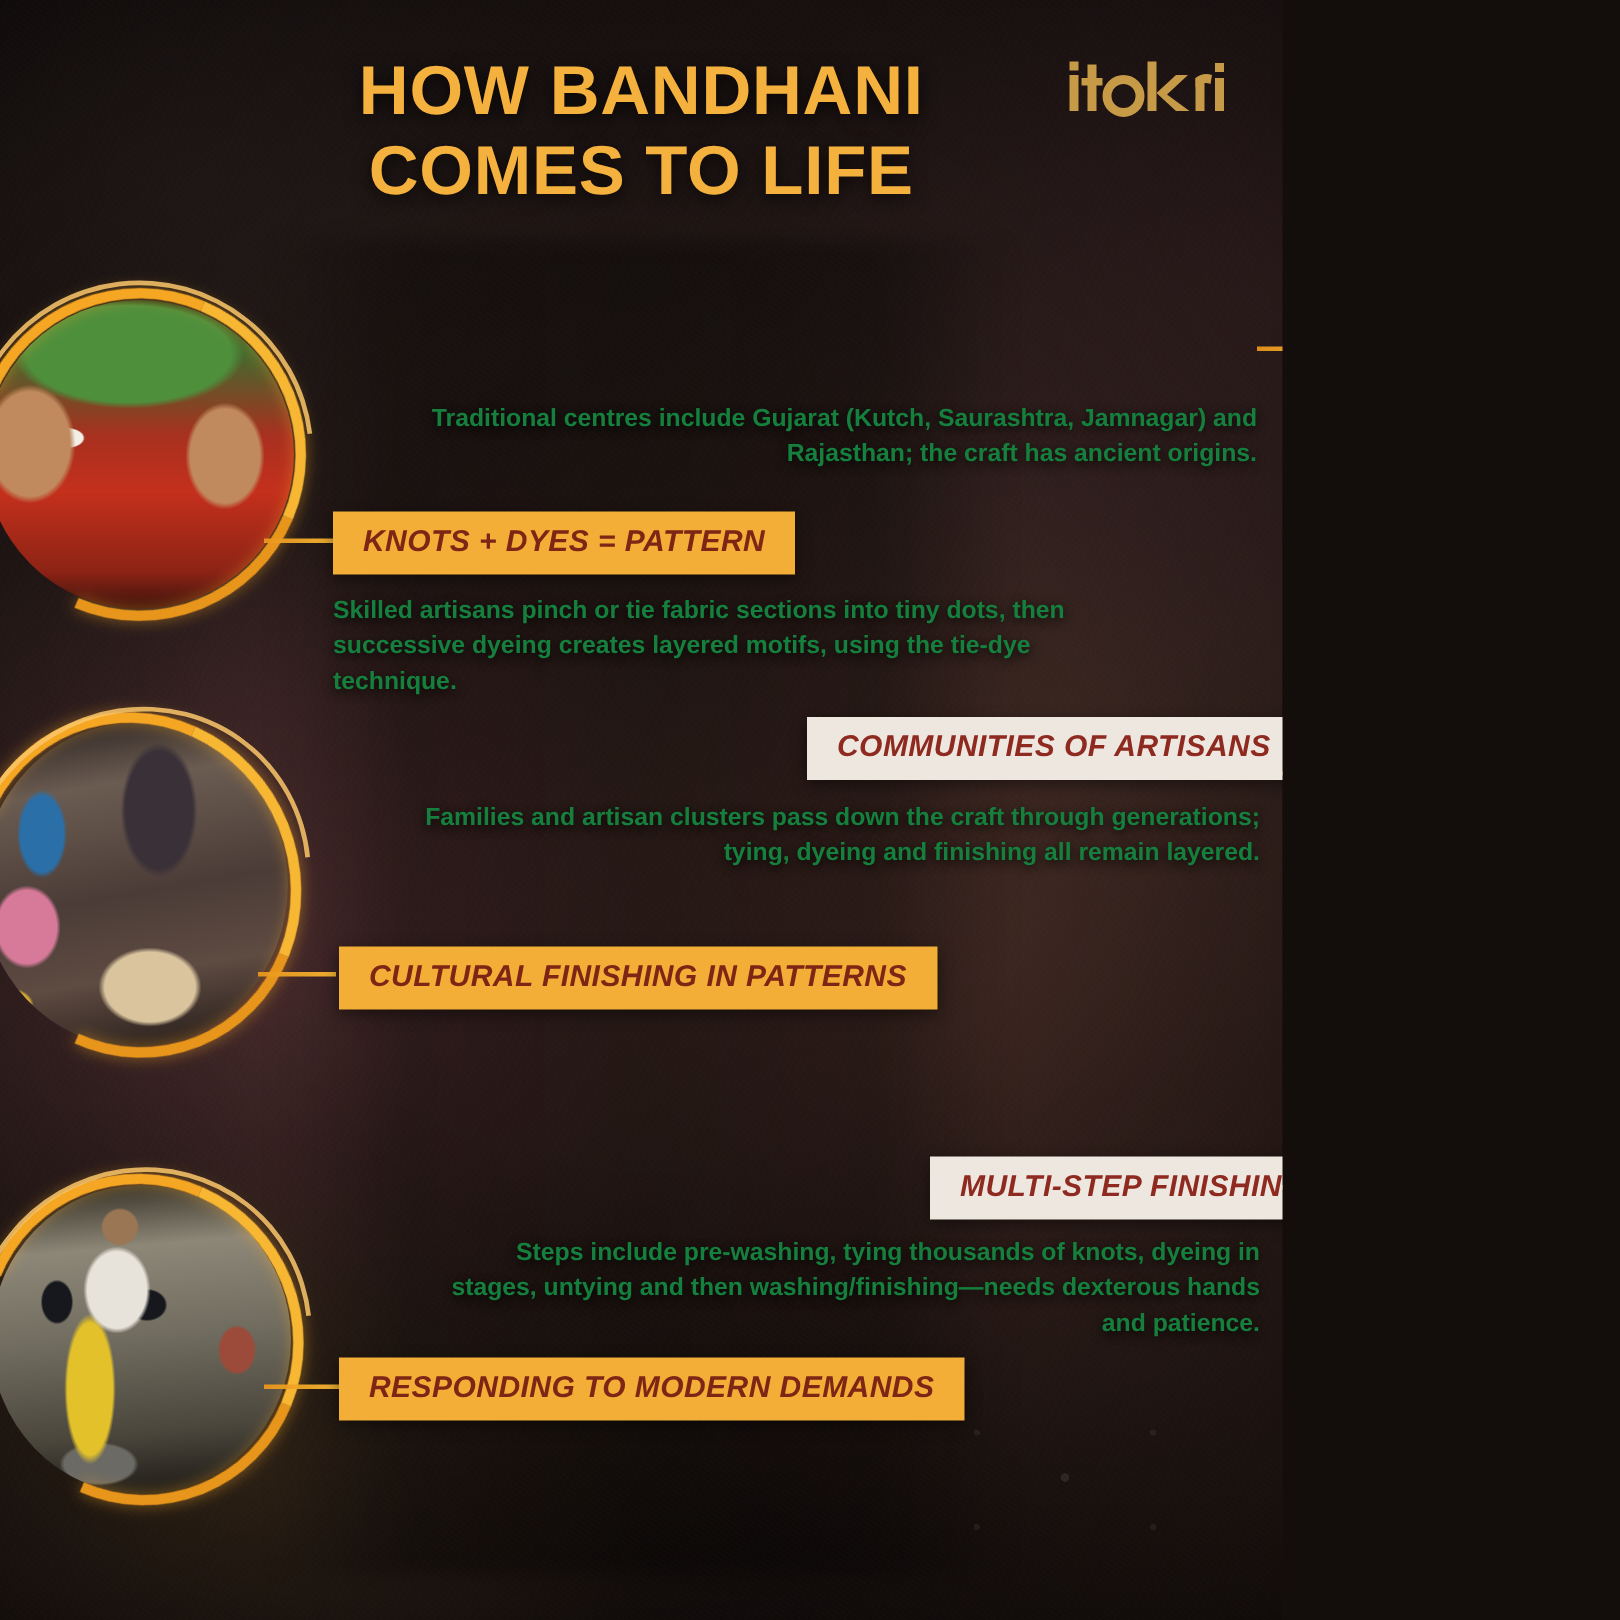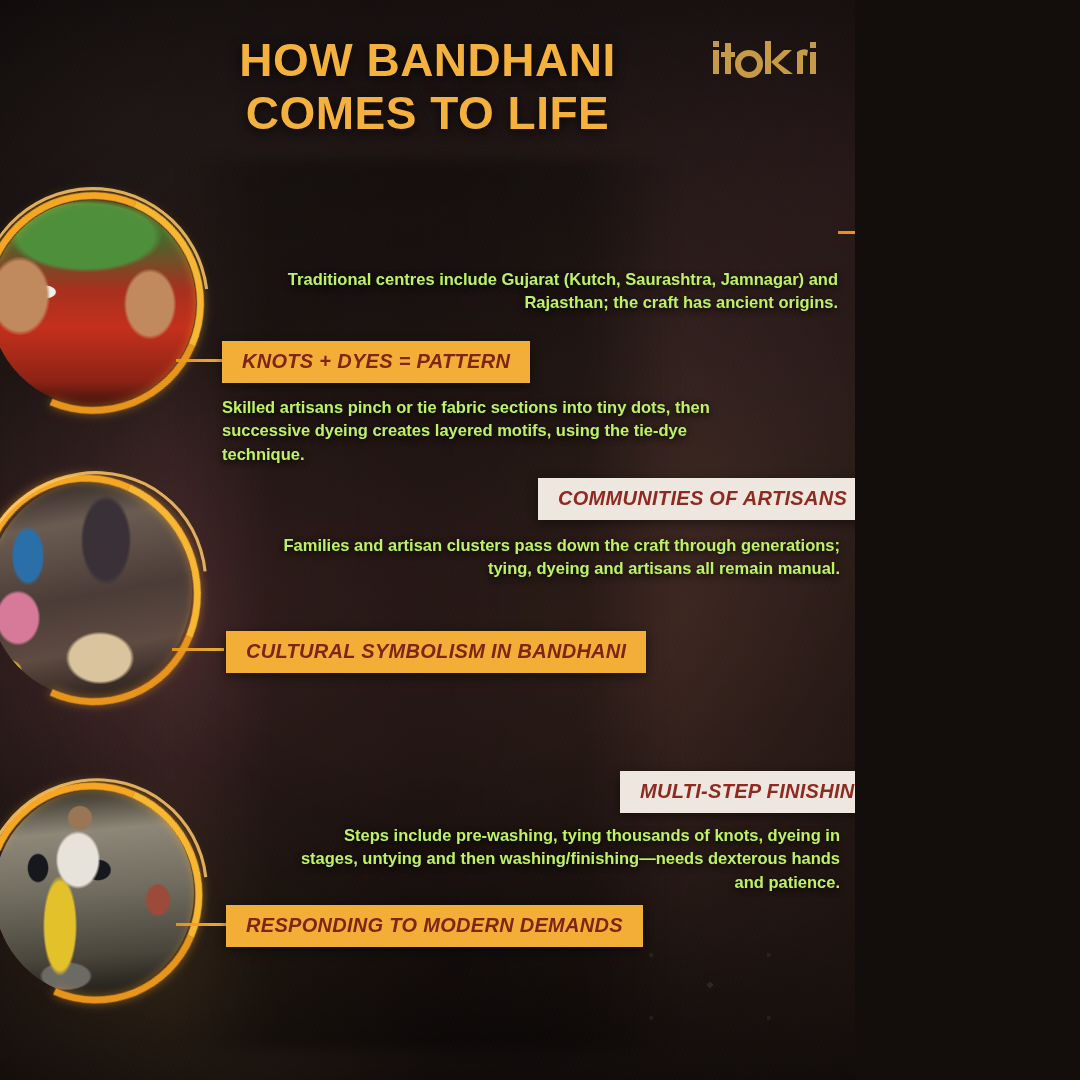--- a/index.html
+++ b/index.html
@@ -70,21 +70,21 @@
   
   .bar{position:absolute;display:flex;align-items:center;
     padding:9px 20px 10px 20px;
     font-style:italic;font-weight:800;font-size:20px;letter-spacing:.3px;
     color:#8E2A20;white-space:nowrap;
     box-shadow:0 3px 10px rgba(0,0,0,.45);}
   .bar.cream{background:#EDE7E0;}
   .bar.amber{background:#F2AE36;color:#7E2515;justify-content:flex-end;}
 
   
-  .body{position:absolute;color:#bef264;font-weight:700;font-size:16.5px;
+  .body{position:absolute;color:#15803d;font-weight:700;font-size:16.5px;
     line-height:1.42;text-shadow:0 2px 7px rgba(0,0,0,.85);}
   .body.r{text-align:right;}
   .body.l{text-align:left;}
 </style>
 </head>
 <body>
 
 <div class="canvas">
 
   <div class="bg"></div>
@@ -197,24 +197,24 @@
   <div class="body r" style="left:250px;top:268px;width:588px;">Traditional centres include Gujarat (Kutch, Saurashtra, Jamnagar) and Rajasthan; the craft has ancient origins.</div>
 
   <div class="bar amber" style="left:222px;top:341px;">
     <span>KNOTS + DYES = PATTERN</span>
   </div>
   <div class="body l" style="left:222px;top:396px;width:540px;">Skilled artisans pinch or tie fabric sections into tiny dots, then successive dyeing creates layered motifs, using the tie-dye technique.</div>
 
   <div class="bar cream" style="left:538px;top:478px;">
     <span>COMMUNITIES OF ARTISANS</span>
   </div>
-  <div class="body r" style="left:248px;top:534px;width:592px;">Families and artisan clusters pass down the craft through generations; tying, dyeing and artisans all remain manual.</div>
+  <div class="body r" style="left:248px;top:534px;width:592px;">Families and artisan clusters pass down the craft through generations; tying, dyeing and finishing all remain layered.</div>
 
   <div class="bar amber" style="left:226px;top:631px;">
-    <span>CULTURAL SYMBOLISM IN BANDHANI</span>
+    <span>CULTURAL FINISHING IN PATTERNS</span>
   </div>
 
   <div class="bar cream" style="left:620px;top:771px;align-items:flex-end;">
     <span>MULTI-STEP FINISHING</span>
   </div>
   <div class="body r" style="left:300px;top:824px;width:540px;text-align:right;">Steps include pre-washing, tying thousands of knots, dyeing in stages, untying and then washing/finishing—needs dexterous hands and patience.</div>
 
   <div class="bar amber" style="left:226px;top:905px;">
     <span>RESPONDING TO MODERN DEMANDS</span>
   </div>

